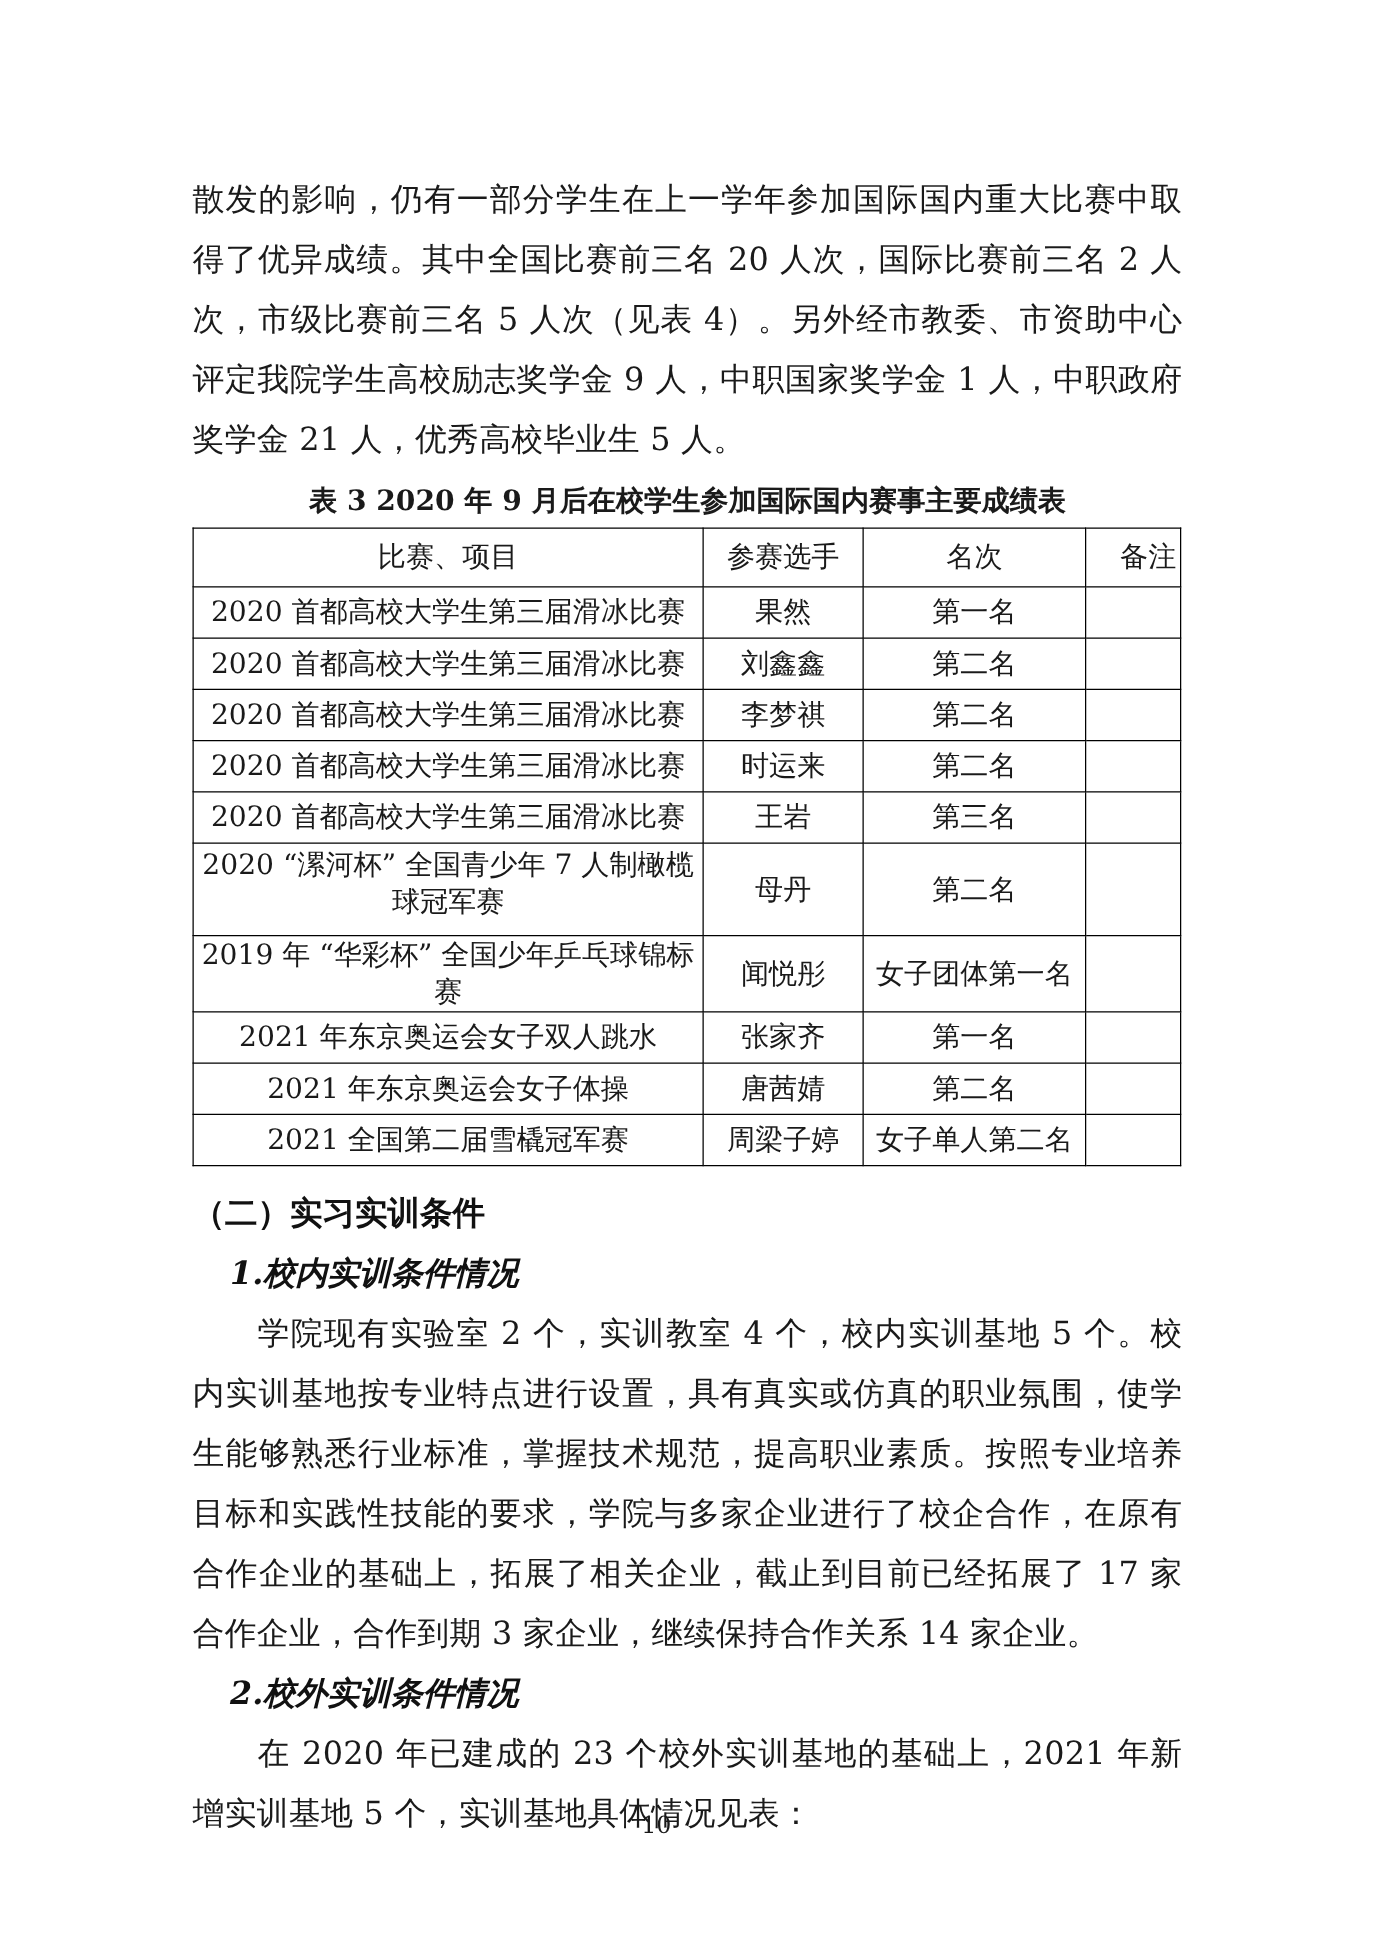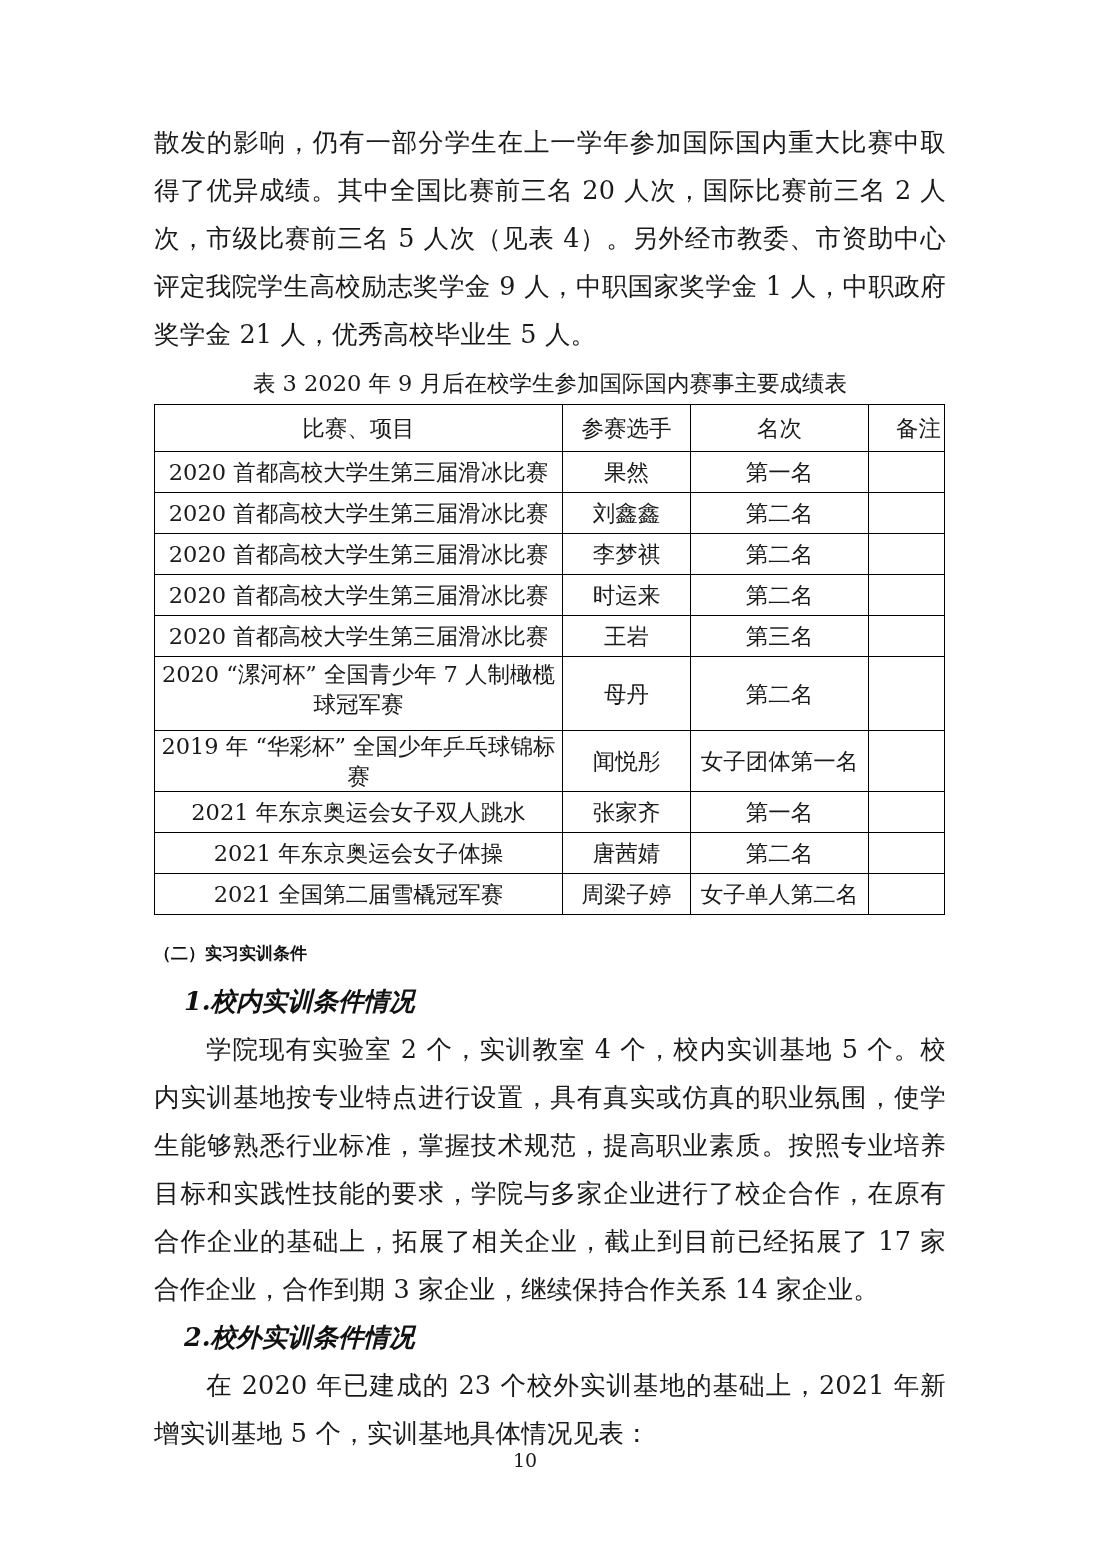--- a/index.html
+++ b/index.html
@@ -21,21 +21,21 @@
     left: 0;
     top: 0;
     width: 1102px;
     height: 1559px;
   }
 
   
   .content {
     position: absolute;
     left: 154px;
-    top: 118px;
+    top: 136px;
     width: 792px;
   }
 
   p.body-text {
     margin: 0;
     font-size: 25.5px;
     line-height: 48px;
     text-align: justify;
     text-justify: inter-ideograph;
     letter-spacing: 0.2px;
@@ -45,20 +45,21 @@
     text-indent: 52px;
   }
 
   
   .table-caption {
     margin: 8px 0 4px 0;
     font-size: 22.5px;
     line-height: 34px;
     text-align: center;
     color: #1a1a1a;
+    font-weight: bold;
   }
 
   
   table.results {
     border-collapse: collapse;
     width: 790px;
     margin: 0;
     table-layout: fixed;
   }
   table.results td,
@@ -102,21 +103,21 @@
   }
   table.results tr.clipped td.col-player,
   table.results tr.clipped td.col-rank,
   table.results tr.clipped td.col-note {
     vertical-align: middle;
   }
 
   
   h2.sec-heading {
     margin: 14px 0 0 0;
-    font-size: 17px;
+    font-size: 26px;
     line-height: 48px;
     font-weight: bold;
     color: #111111;
   }
   h3.sub-heading {
     margin: 0;
     padding-left: 30px;
     font-size: 25.5px;
     line-height: 48px;
     font-weight: bold;

